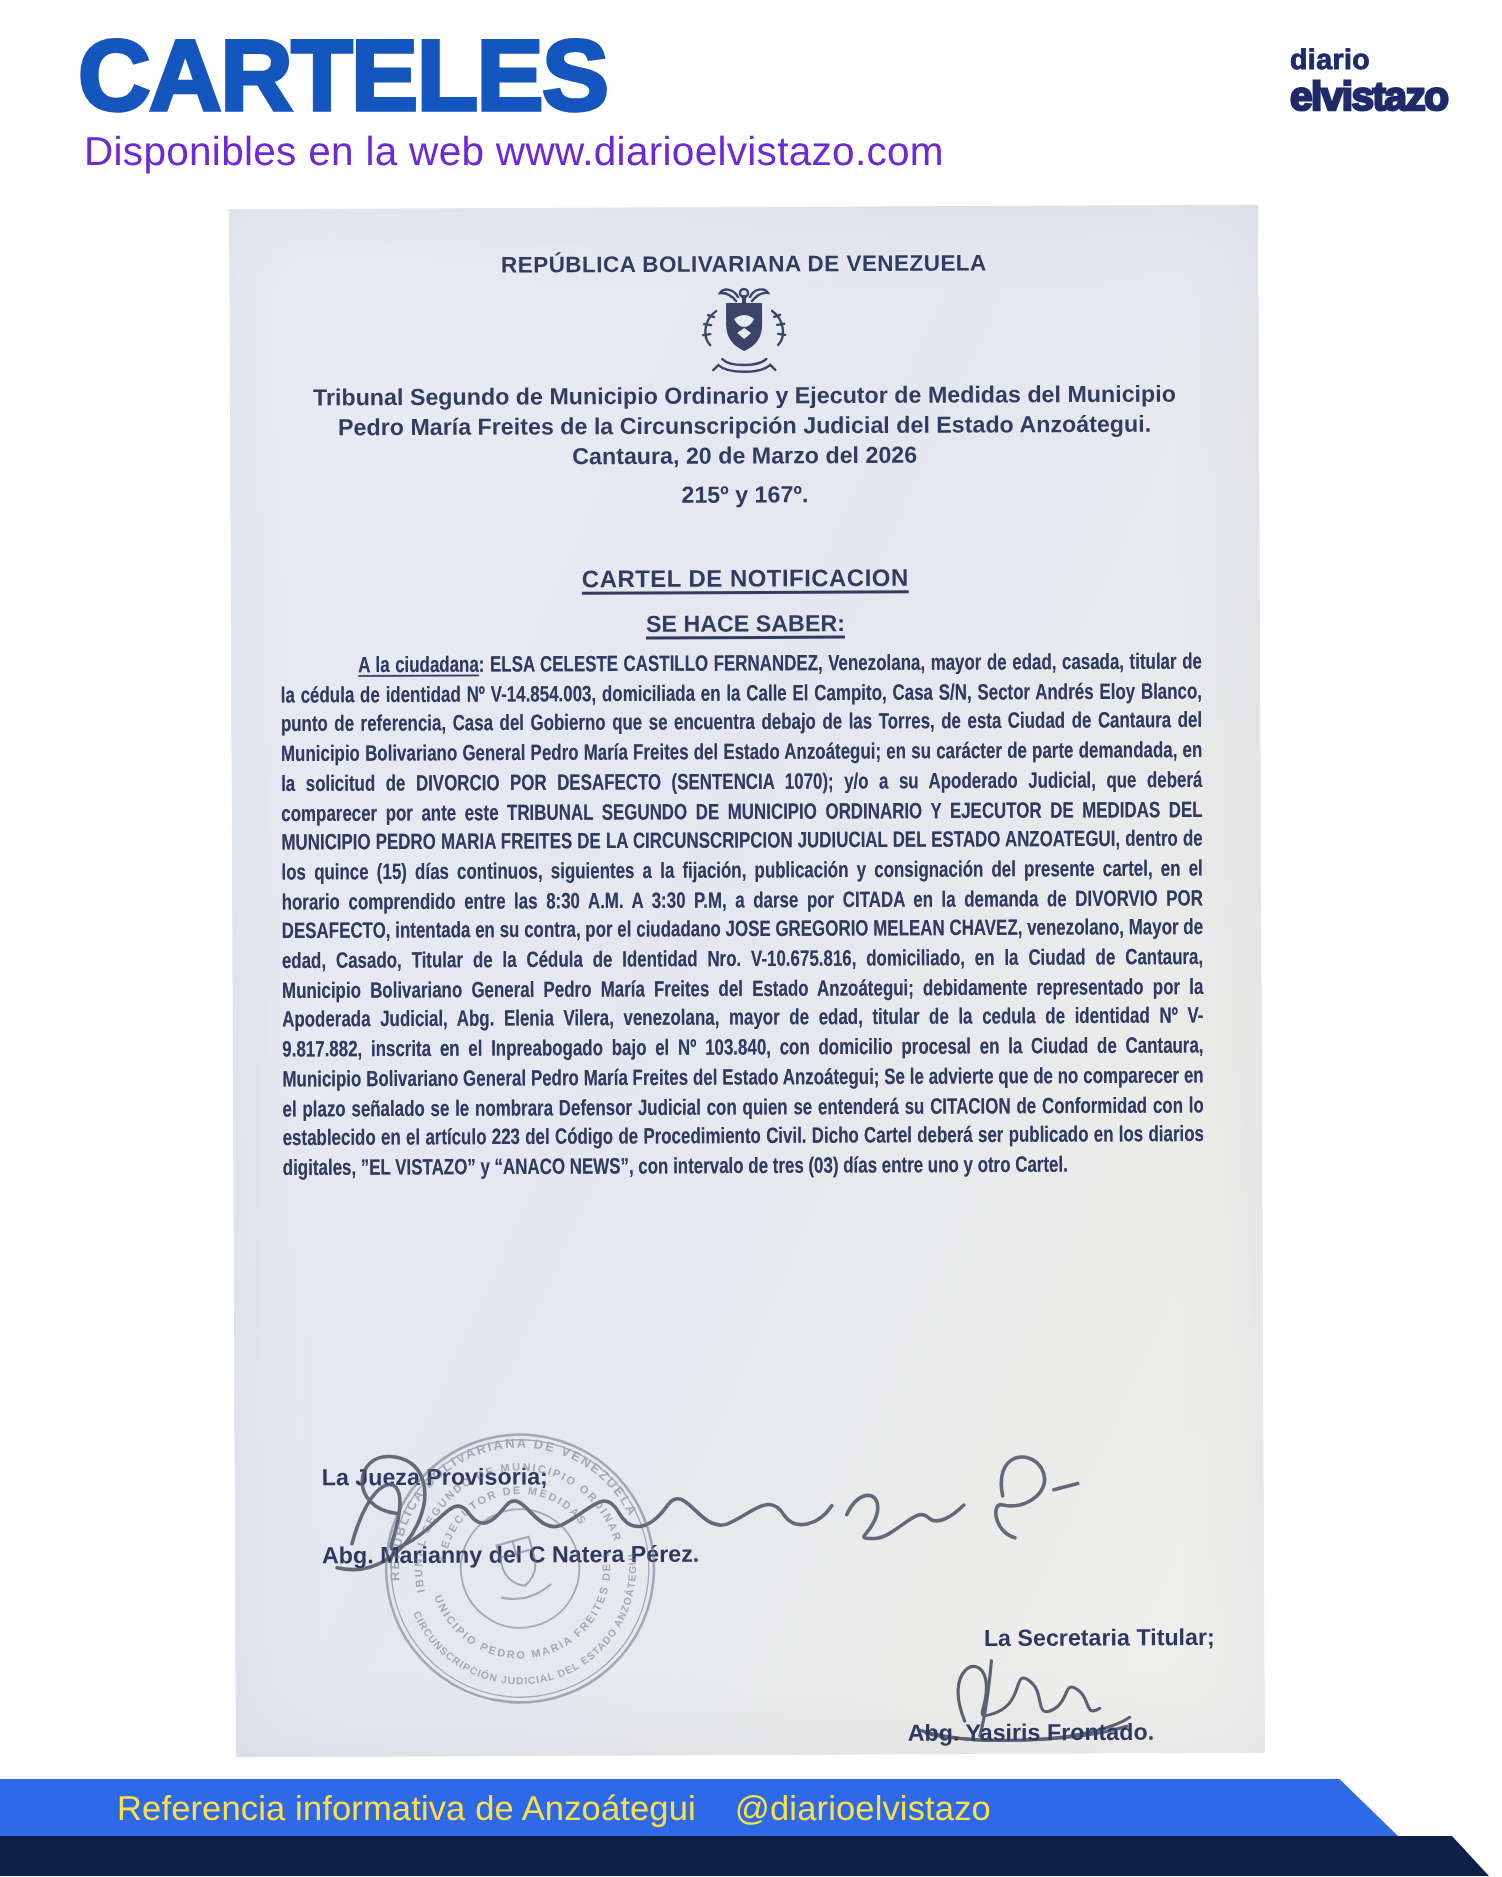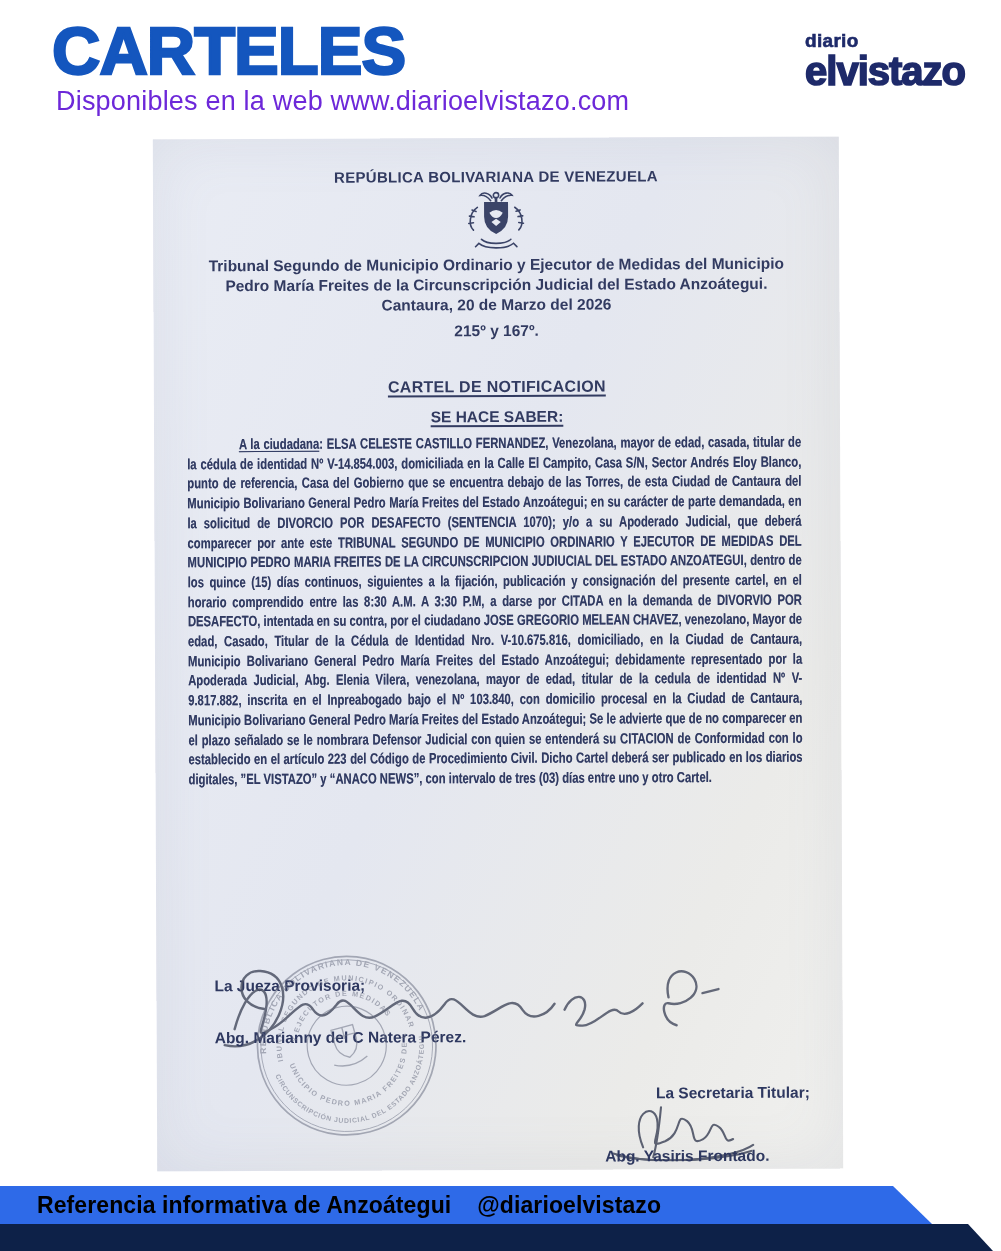--- a/index.html
+++ b/index.html
@@ -13,21 +13,21 @@
     font-size:67px; font-weight:700; letter-spacing:-1px;
     color:#1456be;text-align:center; -webkit-text-stroke:2.4px #1456be;
   }
   .masthead-sub{
     position:absolute; left:56px; top:86px;
     font-size:27px; font-weight:400; letter-spacing:.2px; color:#6d28d9;
   }
   .brand{ position:absolute; right:36px; top:30px; color:#1e2a6a; }
   .brand-top{ display:block; font-size:19px; font-weight:700; letter-spacing:.3px;
               -webkit-text-stroke:.6px #1e2a6a; margin-right:2px; }
-  .brand-main{ display:block; font-size:40px; font-weight:700; letter-spacing:-1px;
+  .brand-main{ display:block; font-size:27px; font-weight:700; letter-spacing:-1px;
                line-height:0.95; -webkit-text-stroke:1.6px #1e2a6a; }
 
   
   .paper{
     position:absolute; left:155px; top:138px; width:686px; height:1032px;
     background:linear-gradient(115deg,#e9ecf4 0%,#e4e7f0 45%,#ebebe9 78%,#f0f0ee 100%);
     box-shadow:inset 0 0 60px rgba(120,130,160,.12);
     transform:rotate(-0.25deg); overflow:hidden; color:#323b61;
   }
   .doc-center{ position:absolute; left:0; width:100%; text-align:center; }
@@ -59,22 +59,22 @@
   .sec-sig{ position:absolute; left:452px; top:962px; opacity:.9; }
   .seal{ position:absolute; left:82px; top:804px; transform:rotate(-15deg); opacity:.55; }
   .seal text{ font-family:"Liberation Sans",sans-serif; font-size:10px; font-weight:700;
               letter-spacing:1.6px; fill:#6d7285; }
 
   
   .bar-blue{
     position:absolute; left:0; top:1186px; width:1001px; height:38px;
     background:#2e6ae8;
     clip-path:polygon(0 0, 893px 0, 932px 100%, 0 100%);
-    display:flex; align-items:center; padding-left:37px; gap:26px;
-    color:#000000; font-size:23px; font-weight:700; letter-spacing:.1px;
+    display:flex; align-items:center; padding-left:78px; gap:26px;
+    color:#fde047; font-size:23px; font-weight:400; letter-spacing:.1px;
   }
   .bar-navy{
     position:absolute; left:0; top:1224px; width:1001px; height:27px;
     background:#0d2148;
     clip-path:polygon(0 0, 968px 0, 993px 100%, 0 100%);
   }
 </style>
 </head>
 <body>
 

